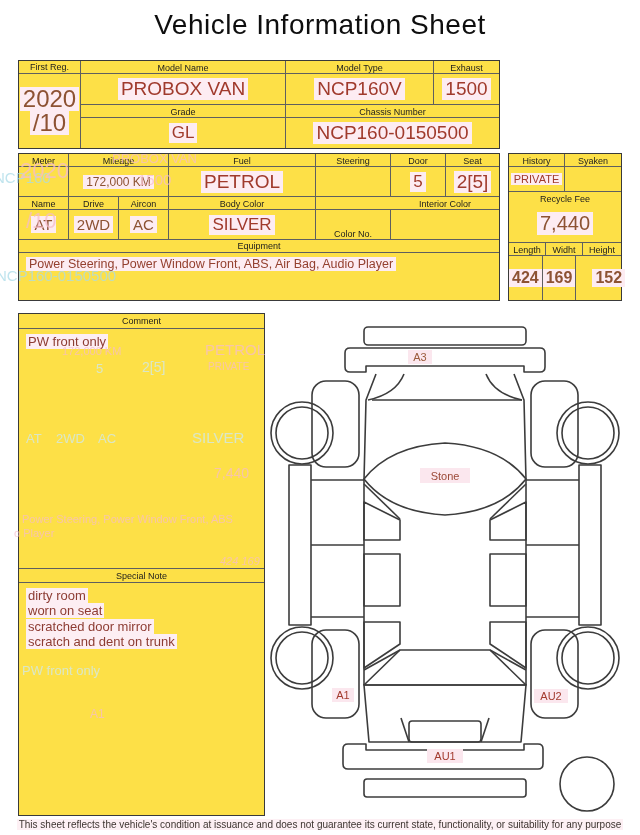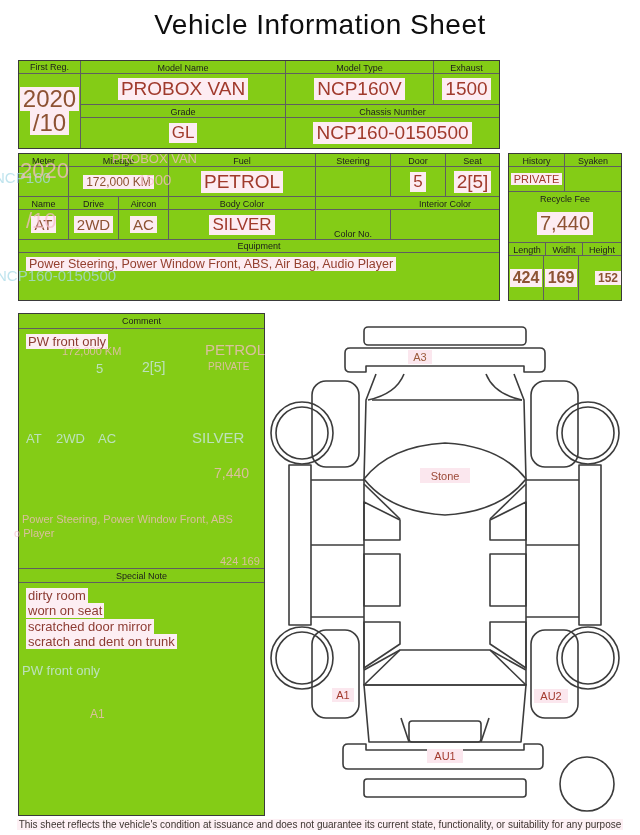--- a/index.html
+++ b/index.html
@@ -9,21 +9,21 @@
     --red:#a03a2c;
     --brown:#8d5233;
     --note:#8d3c33;
     --pink:#fdecf2;
   }
   html,body{margin:0;padding:0;background:#ffffff;}
   body{width:640px;height:835px;font-family:"Liberation Sans",sans-serif;}
   .sheet{position:relative;width:640px;height:835px;background:#fff;overflow:hidden;}
   .title{position:absolute;top:9px;left:0;width:640px;text-align:center;
          font-size:28px;color:#0e0e0e;letter-spacing:.5px;}
-  .box{position:absolute;border:1.5px solid var(--bx);background:#84cc16;box-sizing:border-box;}
+  .box{position:absolute;border:1.5px solid var(--bx);background:#fde047;box-sizing:border-box;}
   .col{display:flex;flex-direction:column;box-sizing:border-box;}
   .row{display:flex;box-sizing:border-box;}
   .bb{border-bottom:1px solid var(--ln);}
   .bt{border-top:1px solid var(--ln);}
   .br{border-right:1px solid var(--ln);}
   .hdr{font-size:9px;color:#1c1c1c;display:flex;align-items:center;justify-content:center;
        height:13px;flex:none;box-sizing:border-box;}
   .cell{display:flex;align-items:center;justify-content:center;box-sizing:border-box;overflow:visible;}
   .hl{background:var(--pink);padding:0 3px;white-space:nowrap;}
   .v-red{color:var(--red);}
@@ -169,21 +169,21 @@
       <div class="hdr br" style="width:37px;">Widht</div>
       <div class="hdr" style="flex:1;">Height</div>
     </div>
     <div class="row" style="flex:1;font-weight:bold;">
       <div class="cell br" style="width:37px;font-size:16px;">
           <span class="hl v-brown">424</span>
         </div>
       <div class="cell br" style="width:37px;font-size:16px;">
           <span class="hl v-brown">169</span>
         </div>
-      <div class="cell" style="flex:1;font-size:12px;margin-left:16px;">
+      <div class="cell" style="flex:1;font-size:16px;margin-left:16px;">
           <span class="hl v-brown">152</span>
         </div>
     </div>
   </div>
 
   <div class="box col" style="left:18px;top:313px;width:247px;height:503px;">
     <div class="hdr bb" style="height:15px;">Comment</div>
     <div class="notes" style="height:239px;flex:none;">
       <div><span class="hl">PW front only</span></div>
     </div>
@@ -285,21 +285,21 @@
     <span class="ghost" style="left:96px;top:362px;font-size:13px;color:#cfe9f2;">5</span>
     <span class="ghost" style="left:142px;top:360px;font-size:14px;color:#cfe9f2;">2[5]</span>
     <span class="ghost" style="left:208px;top:362px;font-size:10px;color:#f6bcca;">PRIVATE</span>
     <span class="ghost" style="left:26px;top:432px;font-size:13px;color:#cfe9f2;">AT</span>
     <span class="ghost" style="left:56px;top:432px;font-size:13px;color:#cfe9f2;">2WD</span>
     <span class="ghost" style="left:98px;top:432px;font-size:13px;color:#cfe9f2;">AC</span>
     <span class="ghost" style="left:192px;top:430px;font-size:15px;color:#cfe9f2;">SILVER</span>
     <span class="ghost" style="left:214px;top:466px;font-size:14px;color:#f6bcca;">7,440</span>
     <span class="ghost" style="left:22px;top:514px;font-size:11px;color:#f6bcca;">Power Steering, Power Window  Front, ABS</span>
     <span class="ghost" style="left:14px;top:528px;font-size:11px;color:#f6bcca;">o Player</span>
-    <span class="ghost" style="left:220px;top:556px;font-size:11px;color:#f6bcca;">424  169</span>
+    <span class="ghost" style="left:220px;top:556px;font-size:11px;color:#f6bcca;font-style:italic;">424  169</span>
     <span class="ghost" style="left:22px;top:664px;font-size:13px;color:#cfe9f2;">PW front only</span>
     <span class="ghost" style="left:90px;top:708px;font-size:12px;color:#f6bcca;">A1</span>
   </div>
 
   <div class="footer">
     <span>This sheet reflects the vehicle's condition at issuance and does not guarantee its current state, functionality, or suitability for any purpose</span>
   </div>
 
 </div>
 

